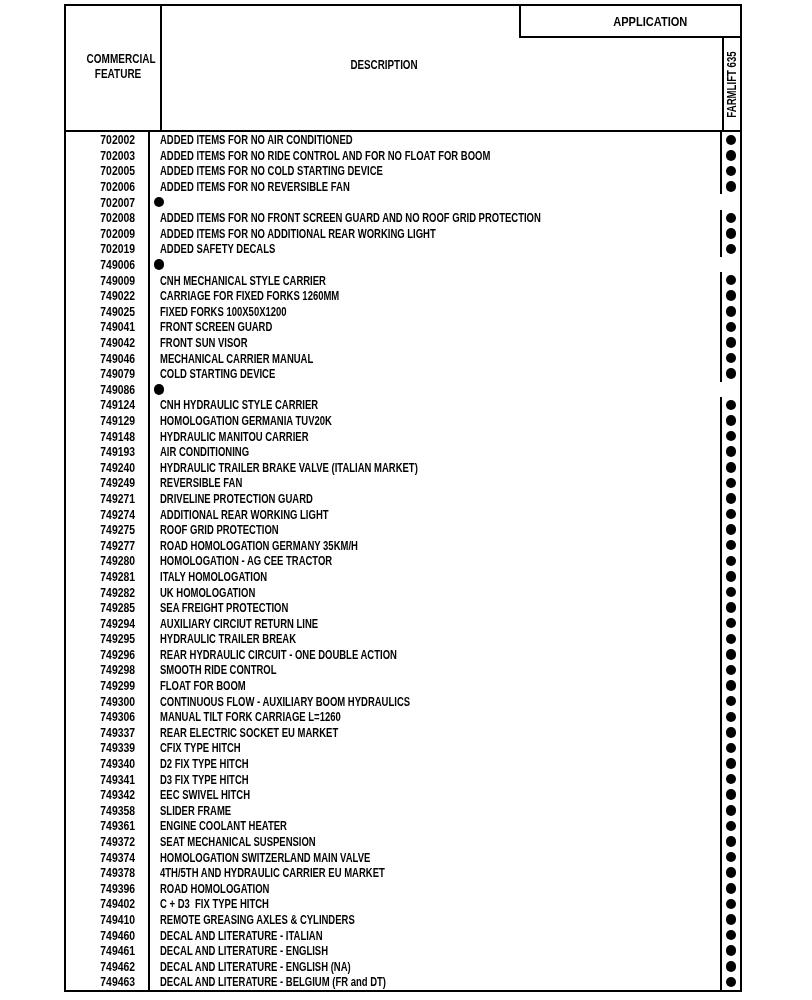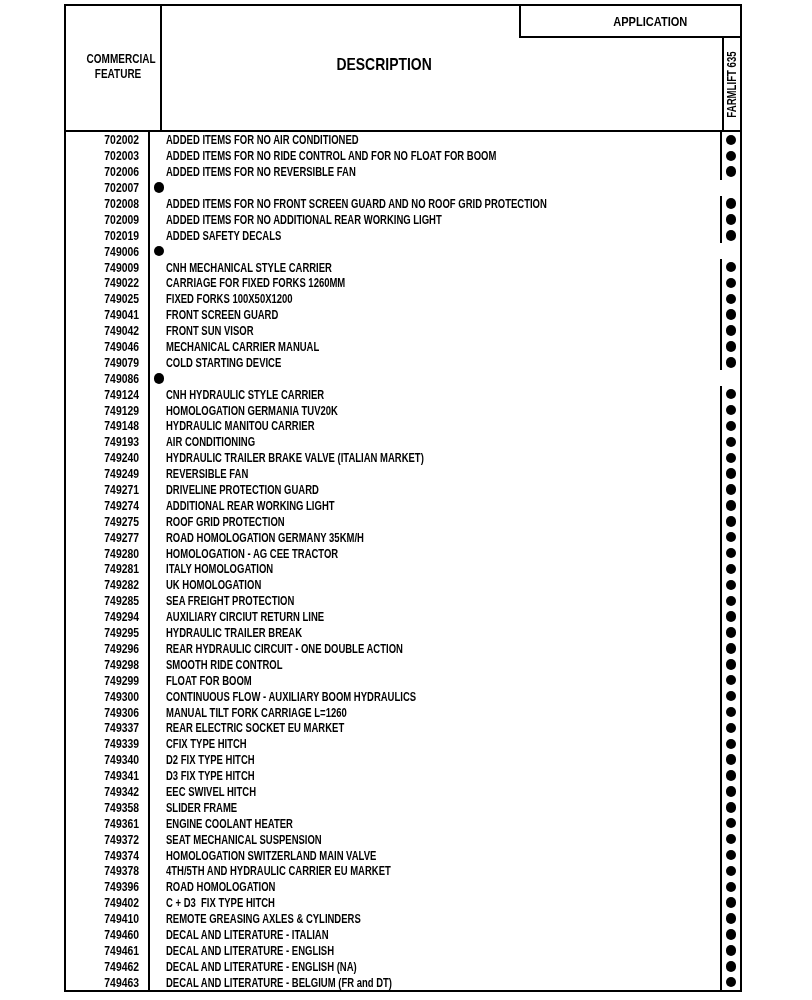--- a/index.html
+++ b/index.html
@@ -37,21 +37,21 @@
   .feature-head-label {
     position: absolute; left: 0; right: 2px; top: 46px;
     text-align: center;
     font-size: 12.5px; line-height: 15px;
     white-space: nowrap;
   }
   .feature-head-label .squeeze { display: inline-block; transform: scaleX(0.80); }
   .desc-head-label {
     position: absolute; left: 84px; top: 49px; width: 468px;
     text-align: center;
-    font-size: 17px; line-height: 20px;
+    font-size: 12px; line-height: 20px;
   }
   .desc-head-label .squeeze { display: inline-block; transform: scaleX(0.82); white-space: nowrap; }
   .application-box {
     position: absolute; left: 453px; right: 0; top: 0; height: 32px;
     border-left: 2px solid #000;
     border-bottom: 2px solid #000;
     box-sizing: border-box;
     display: flex; align-items: center; justify-content: center; padding-left: 39px;
   }
   .application-box .squeeze {
@@ -72,34 +72,34 @@
     font-size: 13px;
   }
 
   
   .tbody { flex: 1; display: flex; flex-direction: column; }
   .trow { flex: 1; display: flex; align-items: stretch; min-height: 0; }
   .code-cell {
     width: 84px; flex: none;
     border-right: 2px solid #000;
     box-sizing: border-box;
-    display: flex; align-items: center; justify-content: center; padding-left: 30px;
+    display: flex; align-items: center; justify-content: flex-start; padding-left: 30px;
   }
   .code-cell .code {
     display: inline-block;
     font-size: 13px; line-height: 13px;
     transform: scaleX(0.80);
     white-space: nowrap;
   }
   .desc-cell {
     flex: 1; min-width: 0;
     border-right: 2px solid #000;
     box-sizing: border-box;
     display: flex; align-items: center;
-    padding-left: 16px;
+    padding-left: 10px;
     overflow: hidden;
   }
   .desc-cell .desc {
     display: inline-block;
     font-size: 13px; line-height: 13px;
     transform: scaleX(0.73);
     transform-origin: left center;
     white-space: pre;
   }
   .dot-cell {
@@ -157,20 +157,31 @@
       <span class="code">702003</span>
     </div>
     <div class="desc-cell">
       <span class="desc">ADDED ITEMS FOR NO RIDE CONTROL AND FOR NO FLOAT FOR BOOM</span>
     </div>
     <div class="dot-cell">
       <span class="dot"></span>
     </div>
   </div>
 
+  <div class="trow">
+    <div class="code-cell">
+      <span class="code">702005</span>
+    </div>
+    <div class="desc-cell">
+      <span class="desc">ADDED ITEMS FOR NO COLD STARTING DEVICE</span>
+    </div>
+    <div class="dot-cell">
+      <span class="dot"></span>
+    </div>
+  </div>
 
   <div class="trow">
     <div class="code-cell">
       <span class="code">702006</span>
     </div>
     <div class="desc-cell">
       <span class="desc">ADDED ITEMS FOR NO REVERSIBLE FAN</span>
     </div>
     <div class="dot-cell">
       <span class="dot"></span>

